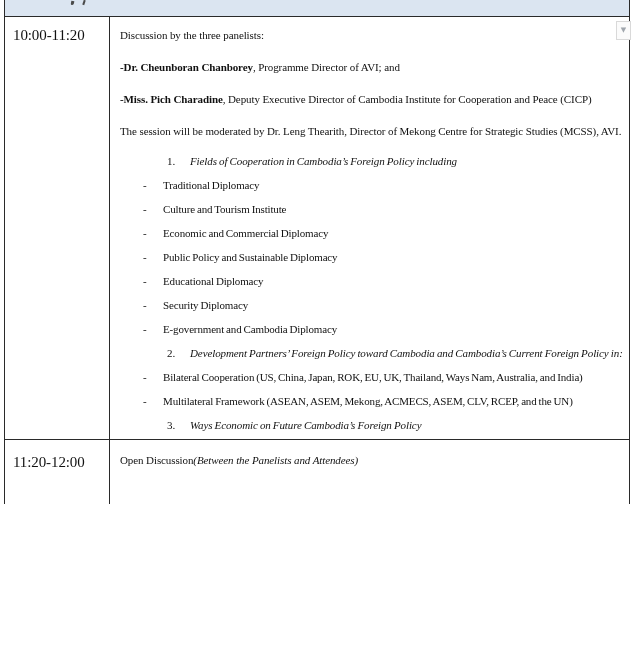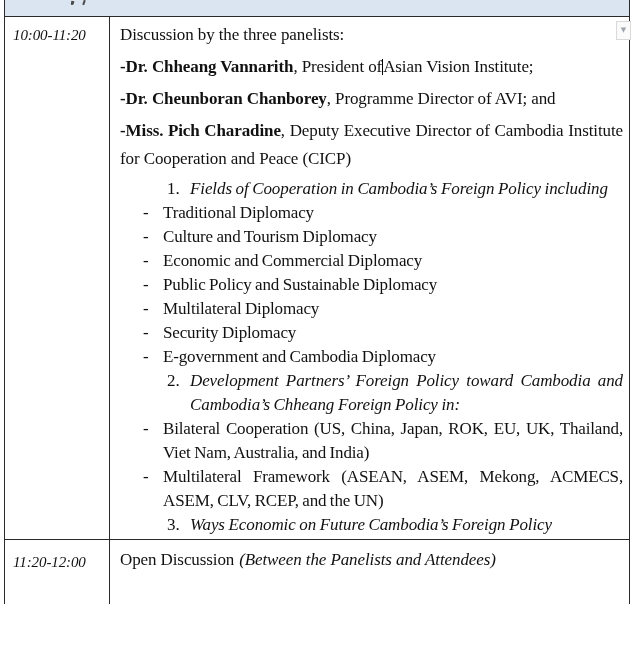--- a/index.html
+++ b/index.html
@@ -28,26 +28,26 @@
   .d1 { left: 66px; top: 1px; width: 3px; height: 4px; border-radius: 0 0 2px 1px; transform: rotate(10deg); }
   .d2 { left: 78px; top: 0; width: 2px; height: 5px; transform: rotate(18deg); }
 
   .row { display: flex; align-items: stretch; }
   .row-divider { border-bottom: 1px solid #2a2a2a; }
 
   .time {
     width: 105px; flex: 0 0 105px; box-sizing: border-box;
     border-right: 1px solid #2a2a2a;
     padding: 4px 2px 0 8px;
-    font-size: 15px; line-height: 28px; white-space: nowrap; font-style: italic;
+    font-size: 15px; line-height: 28px; white-space: nowrap;
   }
   .bodycell {
     flex: 1 1 auto; box-sizing: border-box;
     padding: 4px 6px 2px 10px;
-    font-size: 17px;
+    font-size: 11px;
   }
   .bodycell p { margin: 0 0 4px 0; line-height: 28px; }
   .just { text-align: justify; text-align-last: left; }
   b { font-weight: bold; }
 
   .caret {
     display: inline-block; width: 1px; height: 16px;
     background: #000; vertical-align: -3px;
   }
 
@@ -55,21 +55,21 @@
   .oli { display: flex; margin-left: 47px; }
   .num { width: 23px; flex: 0 0 23px; }
   .itxt { flex: 1 1 auto; word-spacing: -0.5px; font-style: italic; }
   .sli { display: flex; margin-left: 23px; }
   .dash { width: 20px; flex: 0 0 20px; }
   .stxt { flex: 1 1 auto; word-spacing: -0.6px; letter-spacing: -0.15px; }
 
   .row2 { min-height: 64px; }
   .row2 .time { padding-top: 8px; }
   .row2 .bodycell { padding-top: 8px; line-height: 24px; }
-  .row2 i { margin-left: 5px; }
+  .row2 i { }
 
   .scrollbtn {
     position: absolute; left: 616px; top: 21px;
     width: 15px; height: 19px; box-sizing: border-box;
     background: #fbfbfb; border: 1px solid #d9d9d9;
     display: flex; align-items: center; justify-content: center;
     cursor: pointer;
   }
   .scrollbtn .tri {
     font-size: 7px; color: #a0a6ad; line-height: 1;
@@ -91,76 +91,76 @@
     <div class="row row-divider">
       <div class="time">
         <span>10:00-11:20</span>
       </div>
       <div class="bodycell">
 
         <p>
           <span>Discussion by the three panelists:</span>
         </p>
 
-        <p>
-          <b>-Dr. Chheang Vannarith</b><span>, President of</span><span class="caret"></span><span>Asian Vision Institute;</span>
-        </p>
 
         <p>
           <b>-Dr. Cheunboran Chanborey</b><span>, Programme Director of AVI; and</span>
         </p>
 
         <p class="just">
           <b>-Miss. Pich Charadine</b><span>, Deputy Executive Director of Cambodia Institute for Cooperation and Peace (CICP)</span>
         </p>
 
+        <p class="just">
+          <span>The session will be moderated by Dr. Leng Thearith, Director of Mekong Centre for Strategic Studies (MCSS), AVI.</span>
+        </p>
 
 
         <div class="list">
 
           <div class="oli">
             <span class="num">1.</span>
             <div class="itxt">Fields of Cooperation in Cambodia’s Foreign Policy including</div>
           </div>
           <div class="sli">
             <span class="dash">-</span>
             <div class="stxt">Traditional Diplomacy</div>
           </div>
           <div class="sli">
             <span class="dash">-</span>
-            <div class="stxt">Culture and Tourism Diplomacy</div>
+            <div class="stxt">Culture and Tourism Institute</div>
           </div>
           <div class="sli">
             <span class="dash">-</span>
             <div class="stxt">Economic and Commercial Diplomacy</div>
           </div>
           <div class="sli">
             <span class="dash">-</span>
             <div class="stxt">Public Policy and Sustainable Diplomacy</div>
           </div>
           <div class="sli">
             <span class="dash">-</span>
-            <div class="stxt">Multilateral Diplomacy</div>
+            <div class="stxt">Educational Diplomacy</div>
           </div>
           <div class="sli">
             <span class="dash">-</span>
             <div class="stxt">Security Diplomacy</div>
           </div>
           <div class="sli">
             <span class="dash">-</span>
             <div class="stxt">E-government and Cambodia Diplomacy</div>
           </div>
 
           <div class="oli">
             <span class="num">2.</span>
-            <div class="itxt just">Development Partners’ Foreign Policy toward Cambodia and Cambodia’s Chheang Foreign Policy in:</div>
+            <div class="itxt just">Development Partners’ Foreign Policy toward Cambodia and Cambodia’s Current Foreign Policy in:</div>
           </div>
           <div class="sli">
             <span class="dash">-</span>
-            <div class="stxt just">Bilateral Cooperation (US, China, Japan, ROK, EU, UK, Thailand, Viet Nam, Australia, and India)</div>
+            <div class="stxt just">Bilateral Cooperation (US, China, Japan, ROK, EU, UK, Thailand, Ways Nam, Australia, and India)</div>
           </div>
           <div class="sli">
             <span class="dash">-</span>
             <div class="stxt just">Multilateral Framework (ASEAN, ASEM, Mekong, ACMECS, ASEM, CLV, RCEP, and the UN)</div>
           </div>
 
           <div class="oli">
             <span class="num">3.</span>
             <div class="itxt">Ways Economic on Future Cambodia’s Foreign Policy</div>
           </div>

